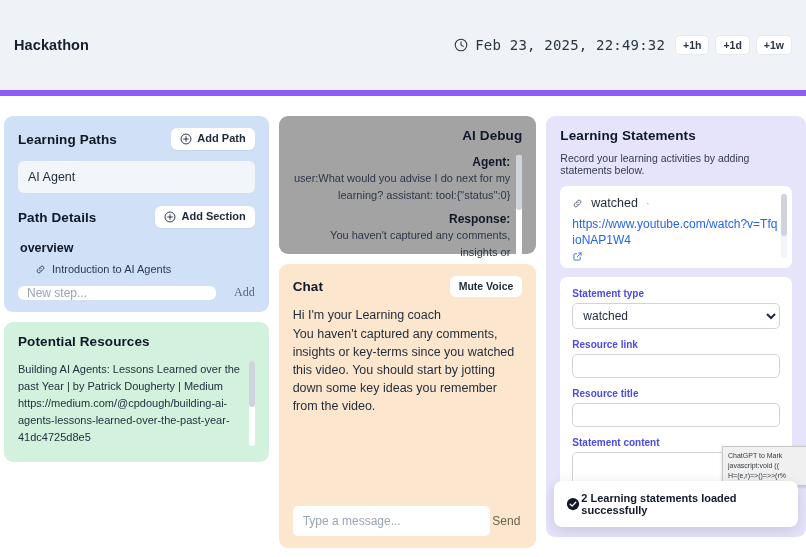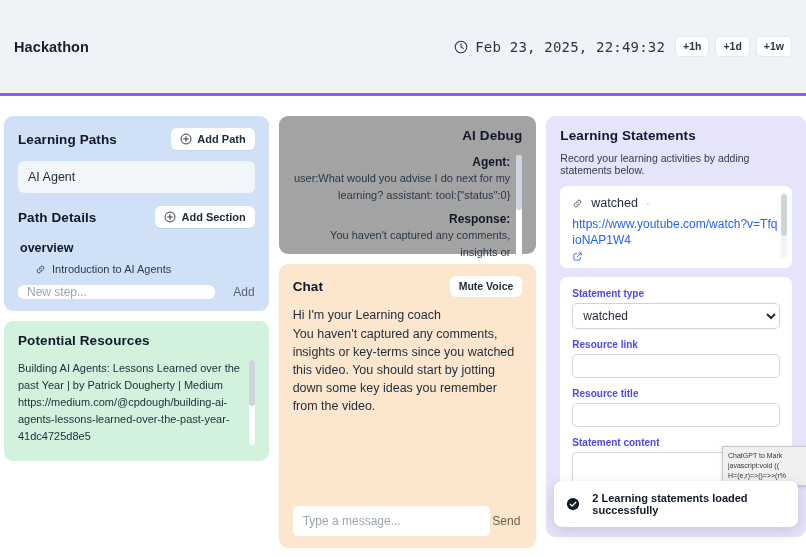--- a/index.html
+++ b/index.html
@@ -7,21 +7,21 @@
     width: 806px; height: 557px;
     font-family: "Liberation Sans", sans-serif;
     background: #ffffff;
     overflow: hidden;
   }
 
   
   .header {
     height: 96px;
     background: #eff3f8;
-    border-bottom: 3px solid #8b5cf6;
+    border-bottom: 6px solid #8b5cf6;
     display: flex;
     align-items: center;
     justify-content: space-between;
     padding: 0 14px;
   }
   .app-title {
     font-size: 14.5px;
     font-weight: bold;
     color: #16202e;
     letter-spacing: .1px;
@@ -71,21 +71,21 @@
 
   .panel-head {
     display: flex; align-items: center; justify-content: space-between;
     margin-bottom: 11px;
   }
   .panel-title {
     font-size: 13.5px; font-weight: bold; color: #101828; letter-spacing: .1px;
   }
 
   .btn-pill {
-    display: inline-flex; align-items: center; gap: 5px;
+    display: inline-flex; align-items: flex-start; gap: 5px;
     background: #ffffff; border: none; border-radius: 6px;
     padding: 5px 9px; font-size: 11px; font-weight: bold;
     color: #1d2838; cursor: pointer; line-height: 1;
     box-shadow: 0 1px 1px rgba(16,24,40,.05);
   }
   .plus-icon { width: 12px; height: 12px; display: block; }
 
   .field-box {
     background: #f2f5fa; border-radius: 6px;
     padding: 9px 10px; font-size: 12.5px; color: #1f2937;
@@ -104,21 +104,21 @@
   .newstep-row { display: flex; align-items: center; gap: 10px; margin-top: 10px; }
   .newstep-input {
     flex: 1; background: #ffffff; border: none; border-radius: 6px;
     padding: 0 9px; font-size: 12px; color: #1f2937;
     font-family: "Liberation Sans", sans-serif;
   }
   .newstep-input::placeholder { color: #9aa4b2; }
   .link-btn {
     background: none; border: none; font-size: 12px;
     color: #5a6472; cursor: pointer; padding: 0;
-    font-family: Liberation Sans, sans-serif;
+    font-family: Liberation Serif, serif;
     margin-left: 8px;
   }
 
   
   .scrollbox { position: relative; padding-right: 12px; }
   .scrollbar-track {
     position: absolute; top: 0; right: 0; width: 6px; height: 100%;
     background: #ffffff; border-radius: 3px;
   }
   .scrollbar-thumb {
@@ -209,21 +209,21 @@
     padding: 4px 5px; font-size: 7px; line-height: 1.45;
     color: #33383f; overflow: hidden; white-space: nowrap;
     font-family: "Liberation Sans", sans-serif; z-index: 30;
   }
 
   
   .toast {
     position: absolute; left: 8px; right: 8px; bottom: 10px;
     background: #ffffff; border-radius: 8px;
     box-shadow: 0 4px 14px rgba(16,24,40,.14);
-    padding: 11px 12px; display: flex; align-items: center; gap: 12px;
+    padding: 11px 12px; display: flex; align-items: center; gap: 1px;
     z-index: 40;
   }
   .check-icon { width: 14px; height: 14px; flex: none; display: block; }
   .toast-text { font-size: 11px; font-weight: bold; color: #101828; }
 </style>
 </head>
 <body>
 
 <div class="header">
   <div class="app-title">Hackathon</div>

